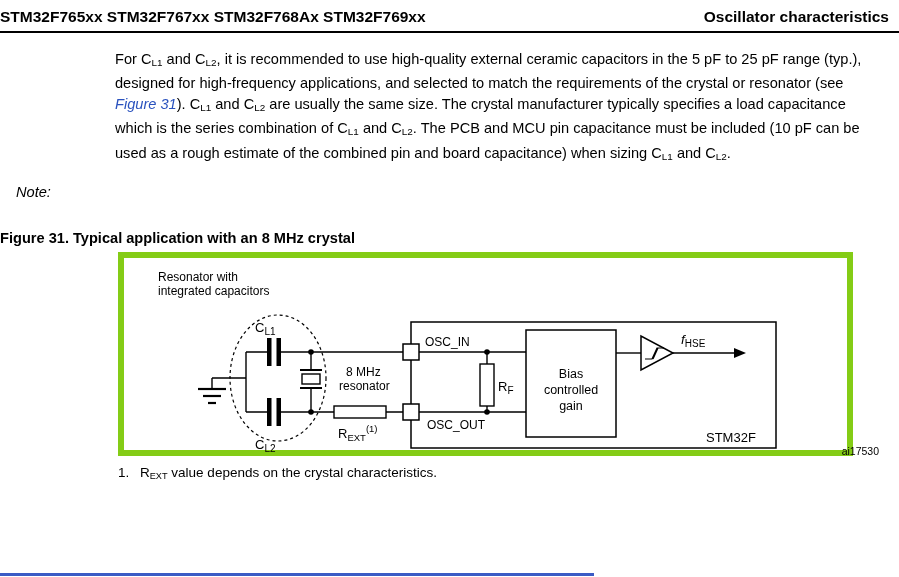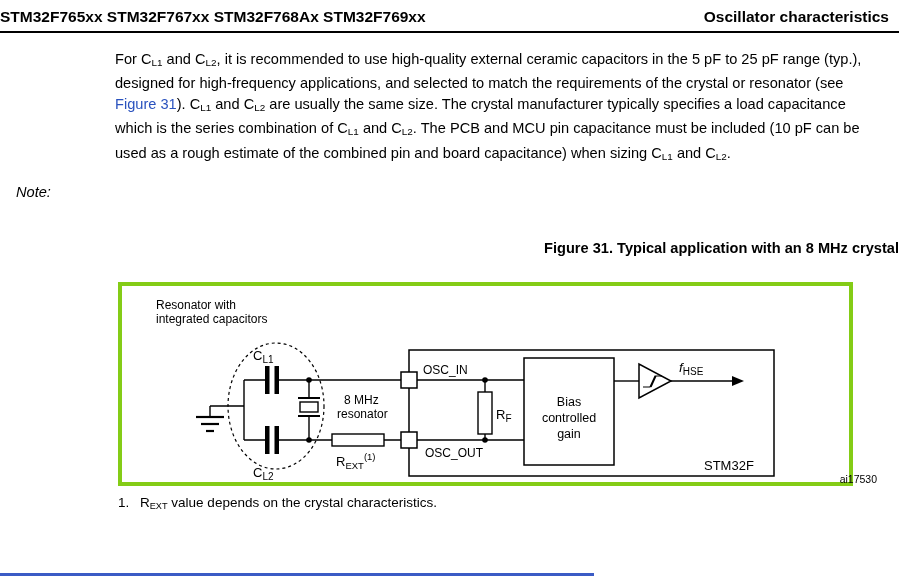--- a/index.html
+++ b/index.html
@@ -13,35 +13,35 @@
     display:flex; justify-content:space-between; align-items:flex-end;
     padding:8px 10px 5px 0;
     border-bottom:2.5px solid #000;
     font-size:15.5px; font-weight:bold;
   }
   .para {
     margin:16px 15px 0 115px;
     font-size:14.6px; line-height:21px;
   }
   .sub { font-size:0.68em; vertical-align:-0.22em; letter-spacing:0; }
-  .link { color:var(--link-blue,#2a52be); text-decoration:none; cursor:pointer;margin-top:36px; }
+  .link { color:var(--link-blue,#2a52be); font-style:italic; text-decoration:none; cursor:pointer;margin-top:36px; }
   .note-row {
     display:flex; margin-top:15px;
     font-style:italic; font-size:14.6px; line-height:21px;
   }
   .note-label { flex:none; width:103px; padding-left:16px; }
   .note-text { flex:1; margin-right:15px; }
   .fig-title {
-    text-align:right; font-weight:bold; font-size:14.6px;
-    margin-top:37px;
+    text-align:left; font-weight:bold; font-size:14.6px;
+    margin-top:27px;
   }
   .fig-box {
-    margin:26px 0 0 118px;
+    margin:6px 0 0 118px;
     width:735px; height:204px;
-    border:4px solid #84cc16;
+    border:6px solid #84cc16;
     position:relative;
   }
   .fig-box svg { display:block; }
   svg text { font-family:"Liberation Sans", sans-serif; fill:#000; }
   .footnote {
     display:flex; margin:8px 0 0 118px;
     font-size:13.5px; line-height:18px;
   }
   .footnote-num { width:22px; flex:none; }
   .footer-line {

